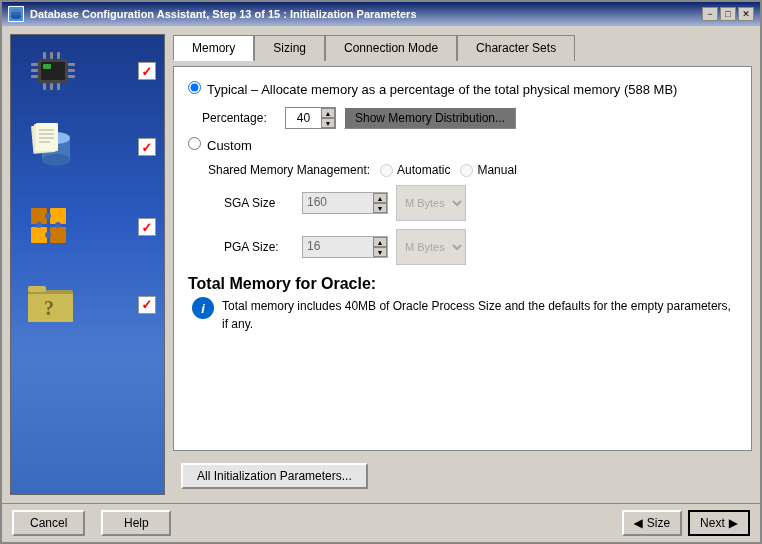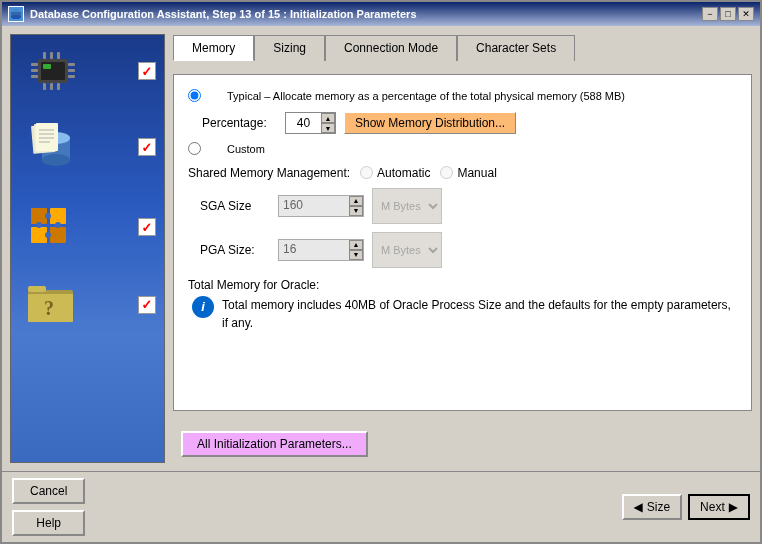--- a/index.html
+++ b/index.html
@@ -110,21 +110,21 @@
       justify-content: center;
       color: red;
       font-size: 13px;
       font-weight: bold;
     }
 
     .right-panel {
       flex: 1;
       display: flex;
       flex-direction: column;
-      gap: 14px;
+      gap: 6px;
     }
 
     .tabs {
       display: flex;
       gap: 0;
     }
 
     .tab {
       padding: 5px 18px;
       background: #d4d0c8;
@@ -159,23 +159,22 @@
       gap: 8px;
     }
 
     .radio-row {
       display: flex;
       align-items: flex-start;
       gap: 6px;
     }
 
     .radio-label {
-      font-size: 11px;
+      font-size: 13px;
       line-height: 1.4;
-      margin-left: 20px;
     }
 
     .percentage-row {
       display: flex;
       align-items: center;
       gap: 8px;
       margin-left: 14px;
     }
 
     .percentage-label {
@@ -212,57 +211,58 @@
       display: flex;
       align-items: center;
       justify-content: center;
       font-size: 7px;
       cursor: pointer;
       line-height: 1;
     }
 
     .show-memory-btn {
       padding: 3px 10px;
-      background: #fdba74;
+      background: #737373;
       border: 1px solid #888;
       border-top-color: #fff;
       border-left-color: #fff;
       cursor: pointer;
       font-size: 12px;
     }
 
     .custom-section {
       display: flex;
       flex-direction: column;
       gap: 8px;
     }
 
     .shared-memory-row {
       display: flex;
       align-items: center;
       gap: 10px;
+      margin-left: 20px;
     }
 
     .shared-label {
       font-size: 12px;
       min-width: 160px;
     }
 
     .radio-inline {
       display: flex;
       align-items: center;
       gap: 4px;
       font-size: 12px;
     }
 
     .size-row {
       display: flex;
       align-items: center;
       gap: 8px;
-      margin-left: 12px;
+      margin-left: 36px;
     }
 
     .size-label {
       font-size: 12px;
       min-width: 70px;
     }
 
     .size-input-wrapper {
       display: flex;
       align-items: flex-start;
@@ -293,22 +293,22 @@
       cursor: pointer;
     }
 
     .total-memory-section {
       display: flex;
       flex-direction: column;
       gap: 4px;
     }
 
     .total-memory-label {
-      font-size: 12px;
-      font-weight: normal;
+      font-size: 16px;
+      font-weight: bold;
     }
 
     .info-row {
       display: flex;
       align-items: flex-start;
       gap: 8px;
       margin-left: 4px;
     }
 
     .info-icon {
@@ -333,40 +333,39 @@
     }
 
     .bottom-section {
       padding: 6px 8px;
       display: flex;
       justify-content: flex-start;
     }
 
     .all-params-btn {
       padding: 4px 14px;
-      background: #f0abfc;
+      background: #e5e5e5;
       border: 2px solid #888;
       border-top-color: #fff;
       border-left-color: #fff;
       cursor: pointer;
       font-size: 12px;
     }
 
     .footer {
       padding: 6px 10px;
       display: flex;
       justify-content: space-between;
       align-items: center;
       border-top: 1px solid #888;
     }
 
     .footer-left {
       display: flex;
-      gap: 6px;
-      flex-direction: column;
+      gap: 16px;
     }
 
     .footer-right {
       display: flex;
       gap: 6px;
       align-items: center;
     }
 
     .footer-btn {
       padding: 4px 16px;

